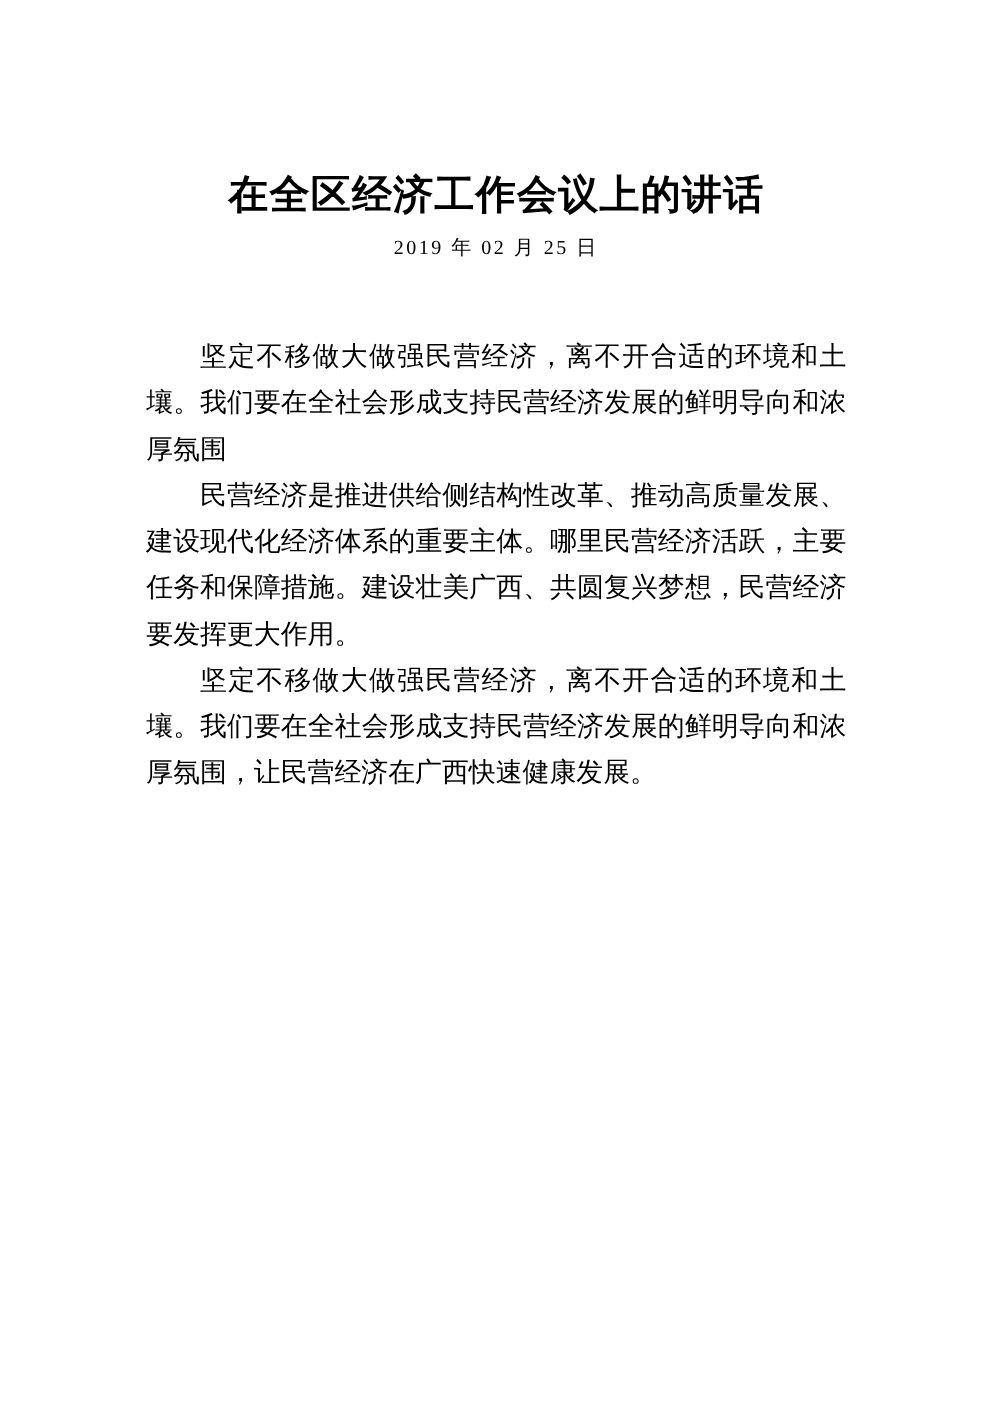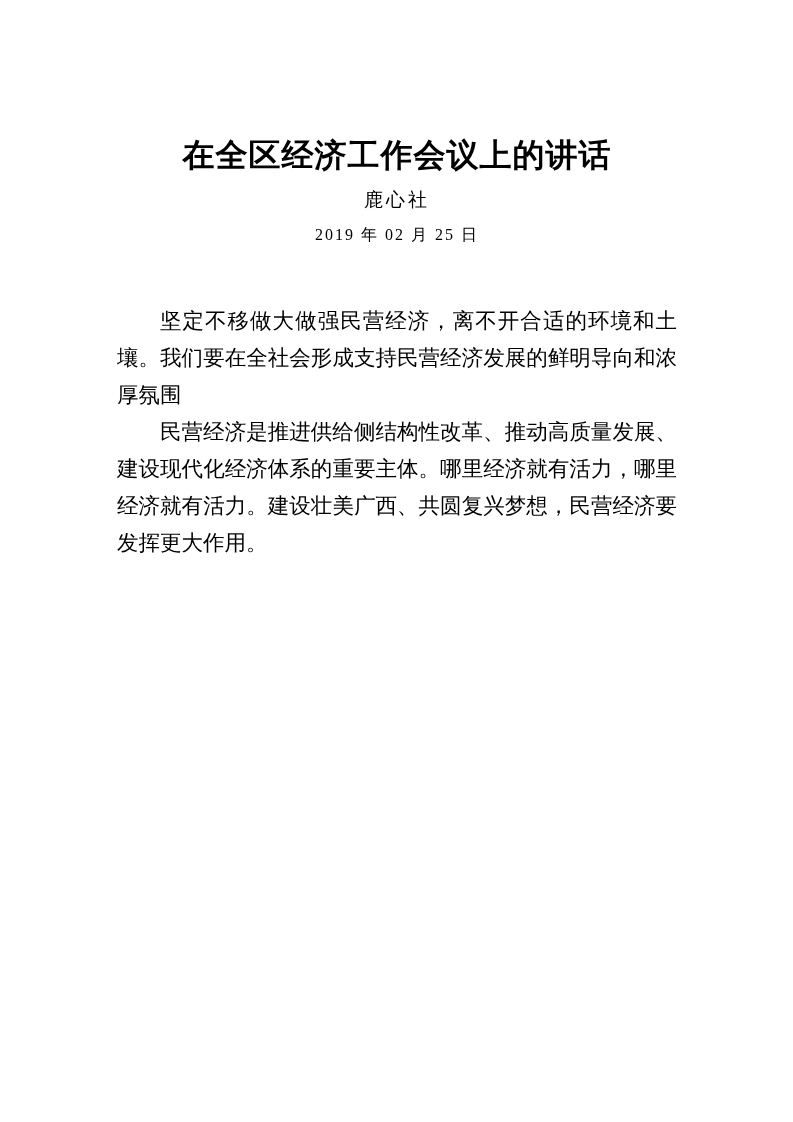--- a/index.html
+++ b/index.html
@@ -65,28 +65,28 @@
   }
 </style>
 </head>
 <body>
 
 <div class="page">
   <div class="content">
 
     <div class="doc-title">在全区经济工作会议上的讲话</div>
 
-    <div class="doc-author">鹿心社</div>
 
     <div class="doc-date">2019 年 02 月 25 日</div>
 
     <div class="doc-body">
 
       <p class="para"><span class="lead"></span><span>坚定不移做大做强民营经济，离不开合适的环境和土壤。我们要在全社会形成支持民营经济发展的鲜明导向和浓厚氛围</span></p>
 
-      <p class="para"><span class="lead"></span><span>民营经济是推进供给侧结构性改革、推动高质量发展、建设现代化经济体系的重要主体。哪里经济就有活力，哪里经济就有活力。建设壮美广西、共圆复兴梦想，民营经济要发挥更大作用。</span></p>
+      <p class="para"><span class="lead"></span><span>民营经济是推进供给侧结构性改革、推动高质量发展、建设现代化经济体系的重要主体。哪里民营经济活跃，主要任务和保障措施。建设壮美广西、共圆复兴梦想，民营经济要发挥更大作用。</span></p>
 
+      <p class="para"><span class="lead"></span><span>坚定不移做大做强民营经济，离不开合适的环境和土壤。我们要在全社会形成支持民营经济发展的鲜明导向和浓厚氛围，让民营经济在广西快速健康发展。</span></p>
 
 
 
     </div>
   </div>
 </div>
 
 </body></html>

